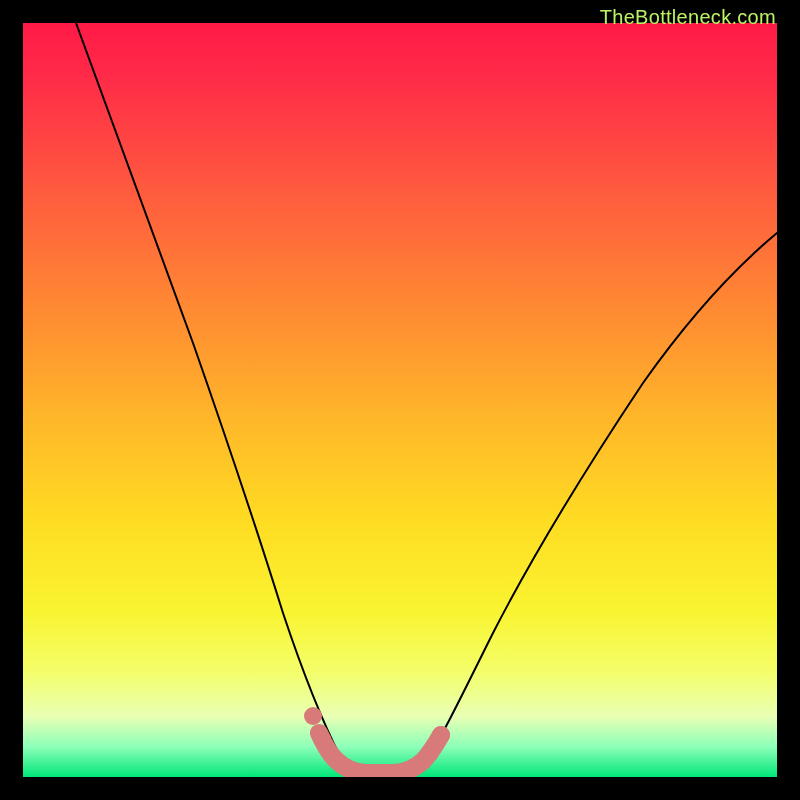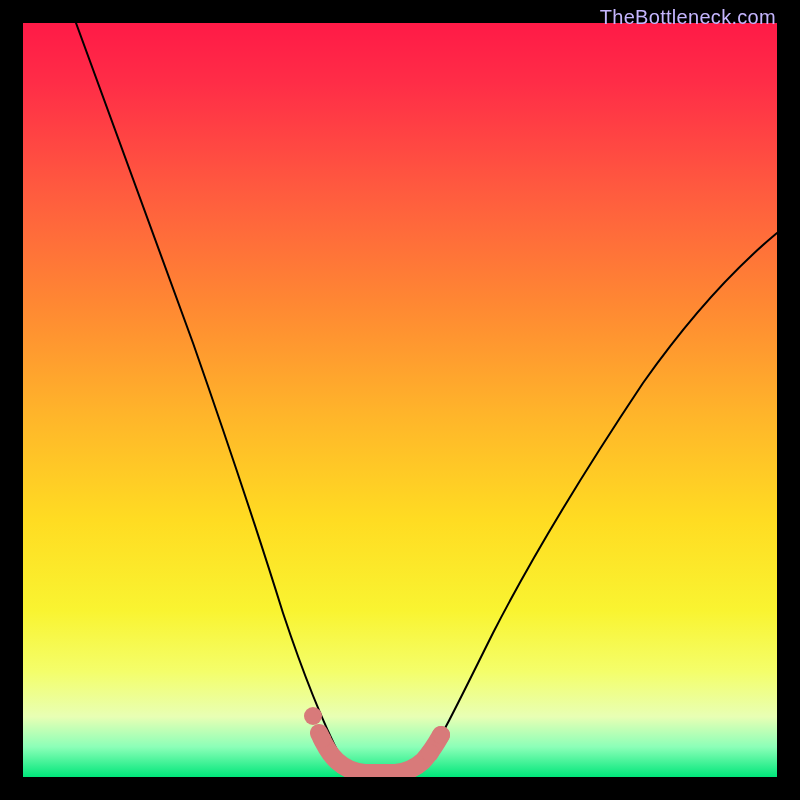--- a/index.html
+++ b/index.html
@@ -28,21 +28,21 @@
       #f4fe6a 86%,
       #e8ffb4 92%,
       #8cffb8 96%,
       #00e67a 100%
     );
   }
   .watermark {
     position: absolute;
     top: 6px;
     right: 24px;
-    color: #c4b5fd;
+    color: #bef264;
     font-size: 20px;
     font-weight: 500;
     letter-spacing: 0.3px;
     user-select: none;
   }
   svg {
     position: absolute;
     left: 0;
     top: 0;
   }

